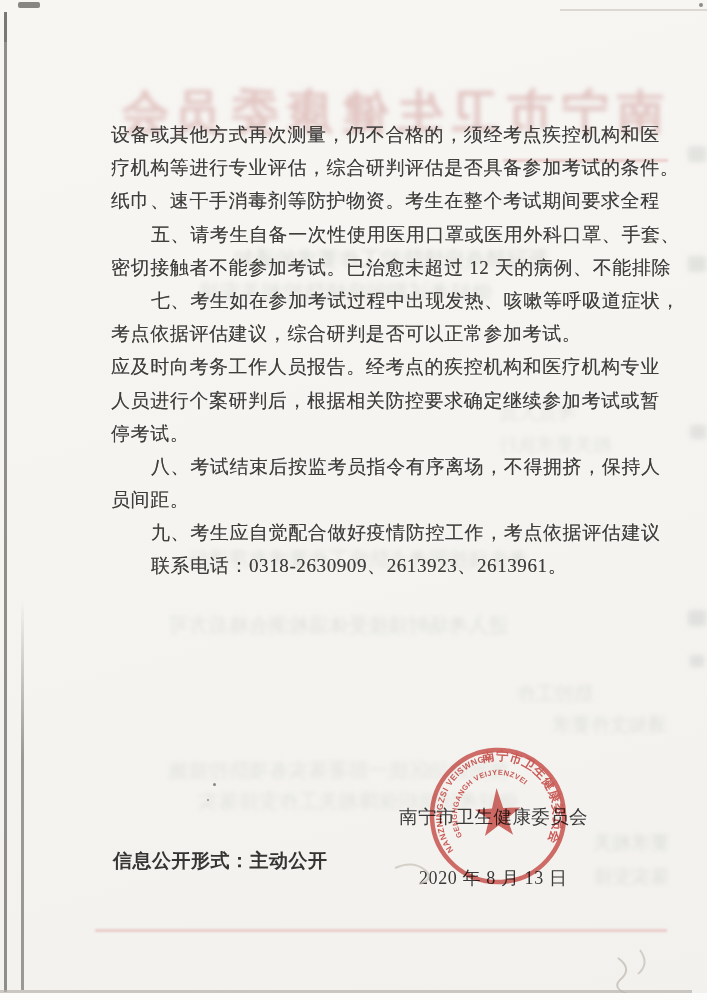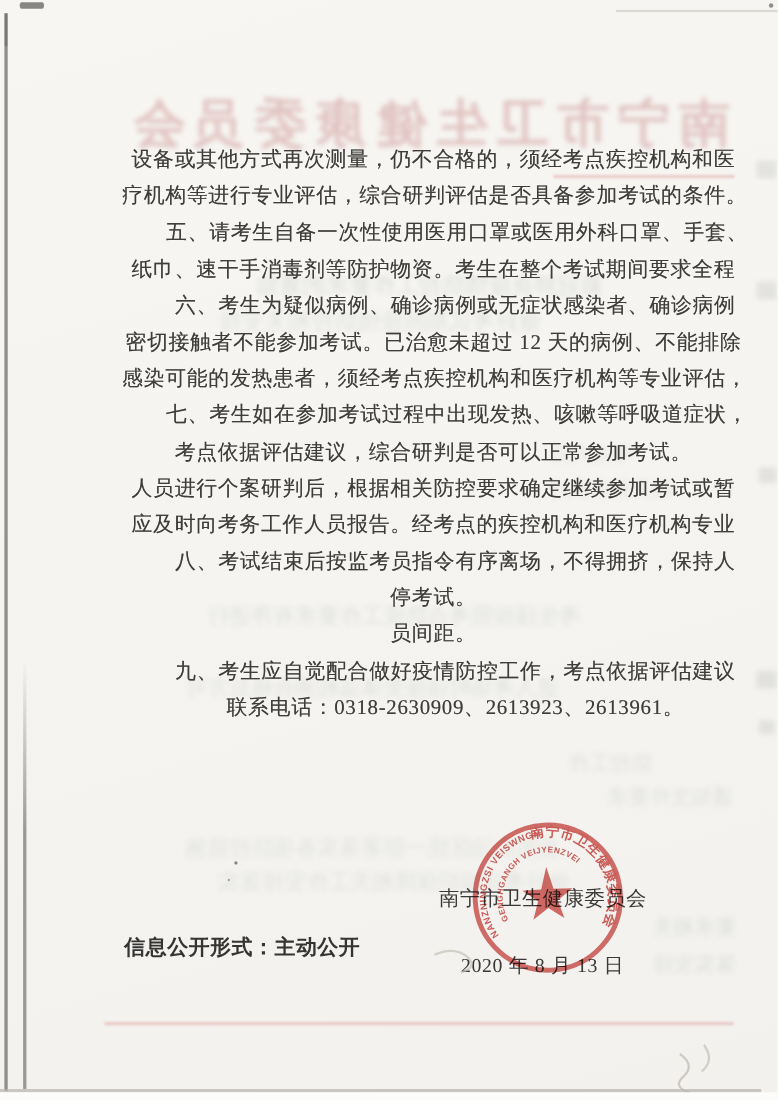--- a/index.html
+++ b/index.html
@@ -4,24 +4,23 @@
 <style>
   html,body{margin:0;padding:0;}
   body{
     width:707px;height:1000px;overflow:hidden;position:relative;
     background:linear-gradient(165deg,#f7f6f3 0%,#f5f4f1 45%,#f2f1ee 100%);
     font-family:"Liberation Serif","DejaVu Serif",serif;
   }
   .page{position:absolute;inset:0;}
   
   .body-text{
-    position:absolute;left:111px;top:129px;width:566px;
+    position:absolute;left:111px;top:118px;width:566px;
     font-size:19px;letter-spacing:.6px;color:#3e3d3b;
     text-shadow:0 0 .4px rgba(62,61,59,.55);
-    text-align:center;
   }
   .ln{height:33.2px;line-height:33.2px;white-space:nowrap;}
   .ln.ind{padding-left:40px;}
   
   .sig-org{position:absolute;left:399px;top:804px;font-size:18.5px;letter-spacing:.4px;color:#3a3938;white-space:nowrap;}
   .sig-date{position:absolute;left:419px;top:837px;font-size:18px;letter-spacing:.6px;color:#3a3938;white-space:nowrap;margin-top:29px;}
   
   .footer{
     position:absolute;left:113px;top:848px;font-size:19px;font-weight:700;
     letter-spacing:.5px;color:#343433;white-space:nowrap;
@@ -87,31 +86,29 @@
 
   <div class="smudge" style="left:688px;top:146px;width:18px;height:16px;"></div>
   <div class="smudge" style="left:688px;top:256px;width:18px;height:16px;"></div>
   <div class="smudge" style="left:690px;top:425px;width:16px;height:14px;"></div>
   <div class="smudge" style="left:688px;top:610px;width:18px;height:16px;"></div>
   <div class="smudge" style="left:690px;top:655px;width:14px;height:12px;"></div>
 
   <div class="body-text">
     <div class="ln">设备或其他方式再次测量，仍不合格的，须经考点疾控机构和医</div>
     <div class="ln">疗机构等进行专业评估，综合研判评估是否具备参加考试的条件。</div>
+    <div class="ln">纸巾、速干手消毒剂等防护物资。考生在整个考试期间要求全程</div>
     <div class="ln ind">五、请考生自备一次性使用医用口罩或医用外科口罩、手套、</div>
-    <div class="ln">纸巾、速干手消毒剂等防护物资。考生在整个考试期间要求全程</div>
-    <div class="ln ind">六、考生为疑似病例、确诊病例或无症状感染者、确诊病例</div>
     <div class="ln">密切接触者不能参加考试。已治愈未超过 12 天的病例、不能排除</div>
-    <div class="ln">感染可能的发热患者，须经考点疾控机构和医疗机构等专业评估，</div>
     <div class="ln ind">七、考生如在参加考试过程中出现发热、咳嗽等呼吸道症状，</div>
     <div class="ln">考点依据评估建议，综合研判是否可以正常参加考试。</div>
+    <div class="ln">应及时向考务工作人员报告。经考点的疾控机构和医疗机构专业</div>
     <div class="ln">人员进行个案研判后，根据相关防控要求确定继续参加考试或暂</div>
-    <div class="ln">应及时向考务工作人员报告。经考点的疾控机构和医疗机构专业</div>
+    <div class="ln">停考试。</div>
     <div class="ln ind">八、考试结束后按监考员指令有序离场，不得拥挤，保持人</div>
-    <div class="ln">停考试。</div>
     <div class="ln">员间距。</div>
     <div class="ln ind">九、考生应自觉配合做好疫情防控工作，考点依据评估建议</div>
     <div class="ln ind">联系电话：0318-2630909、2613923、2613961。</div>
   </div>
 
   <div class="sig-org">南宁市卫生健康委员会</div>
   <div class="sig-date">2020 年 8 月 13 日</div>
 
   <svg class="seal" viewBox="0 0 142 142">
     <defs>

